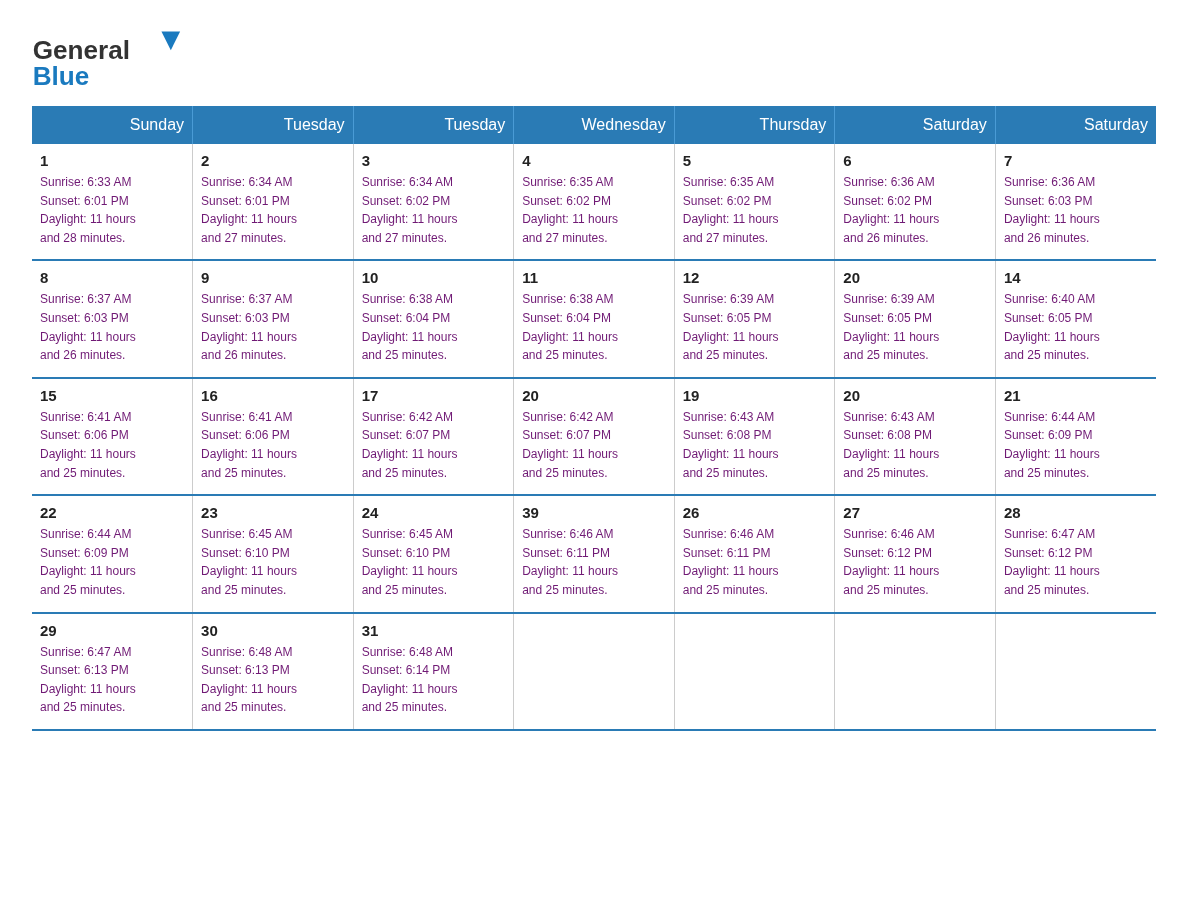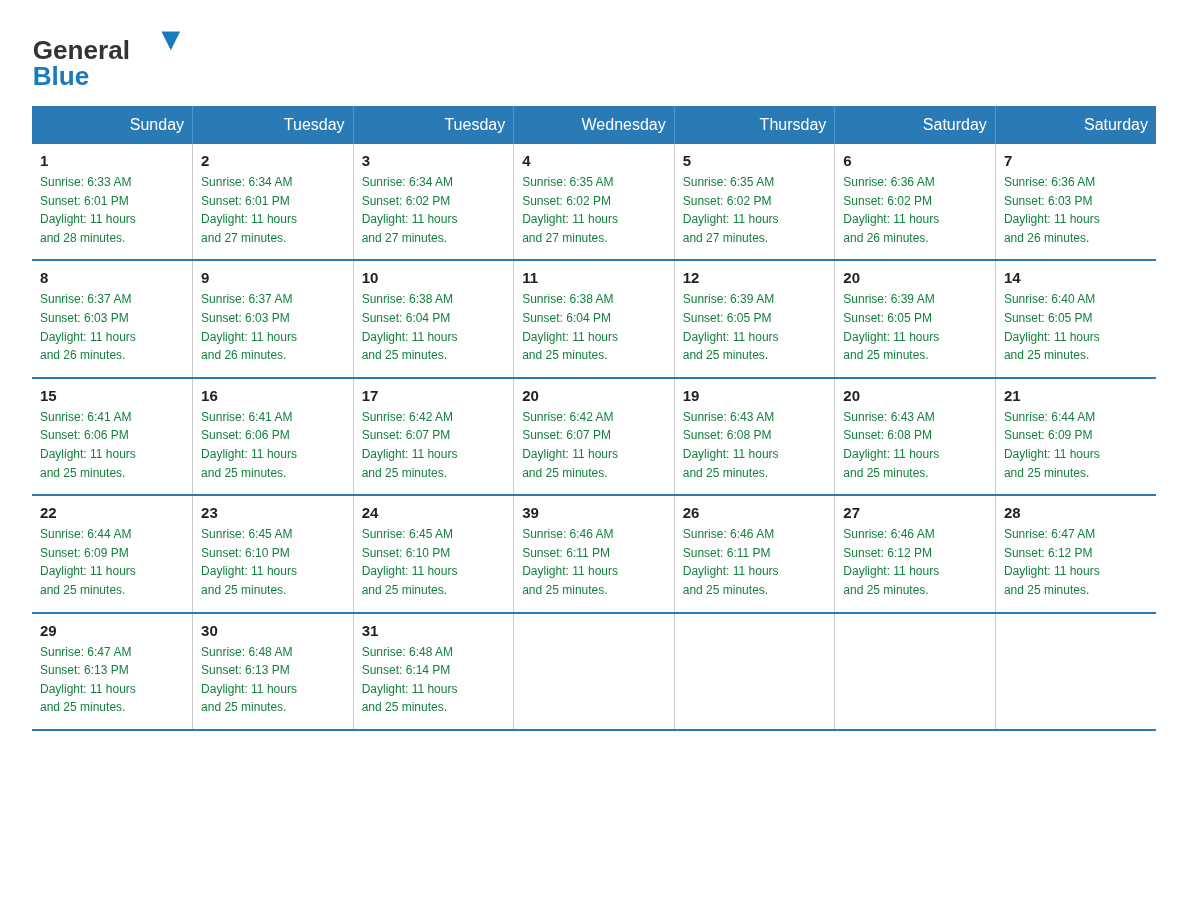--- a/index.html
+++ b/index.html
@@ -71,21 +71,21 @@
     .day-num {
       font-size: 15px;
       font-weight: bold;
       color: #222;
       display: block;
       margin-bottom: 4px;
     }
     .day-info {
       font-size: 12px;
       line-height: 1.55;
-      color: #15803d;
+      color: #701a75;
     }
     .empty-cell {
       background: #fff;
     }
     .logo-svg {
       width: 160px;
       height: 70px;
     }
   </style>
 </head>

